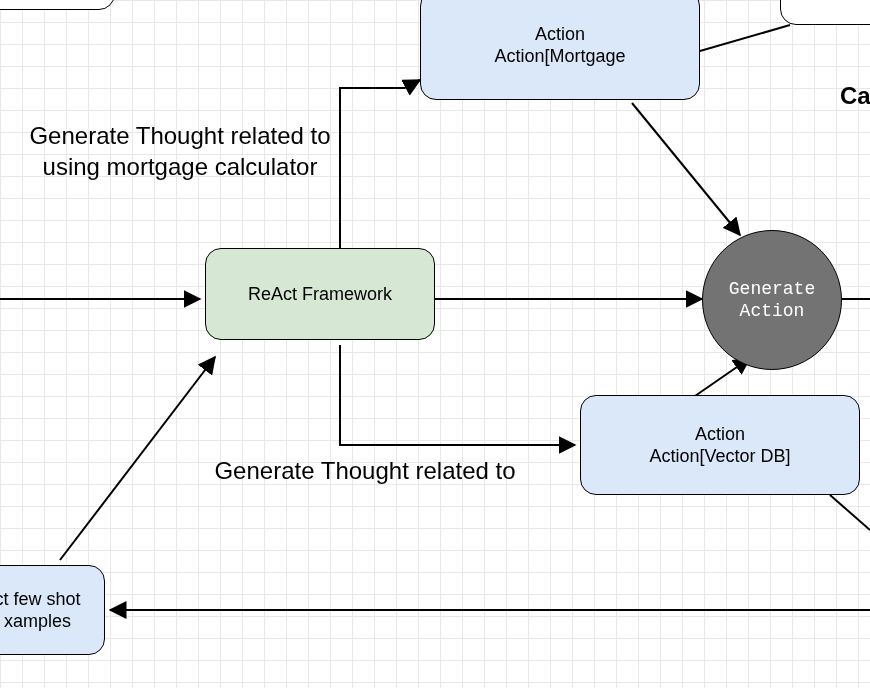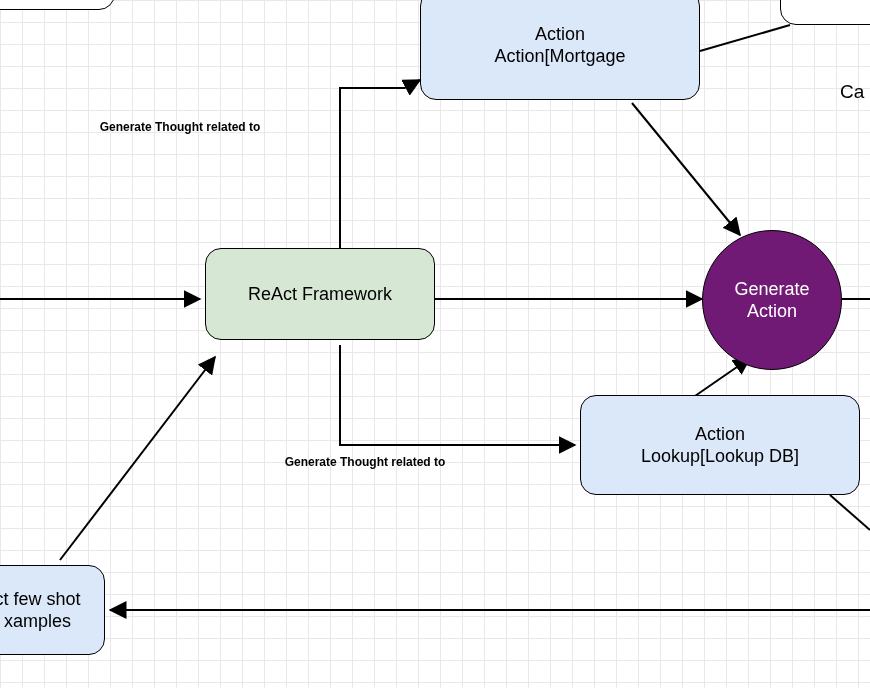--- a/index.html
+++ b/index.html
@@ -53,29 +53,30 @@
     background: #dbe8f9;
   }
 
   .green-box {
     background: #d6e8d4;
   }
 
   .circle {
     border: 1px solid #000;
     border-radius: 50%;
-    background: #701a75;
+    background: #737373;
     color: #fff;
     font-size: 18px;
+    font-family: Liberation Mono, monospace;
   }
 
   .label {
     position: absolute;
-    font-weight: 700;
-    font-size: 12px;
+    font-weight: 400;
+    font-size: 24px;
     line-height: 1.3;
     text-align: center;
     background: transparent;
   }
 
   svg.edges {
     position: absolute;
     inset: 0;
     width: 870px;
     height: 688px;
@@ -119,21 +120,21 @@
     <line x1="60" y1="560" x2="215" y2="357" stroke="#000" stroke-width="2" marker-end="url(#arrow)"></line>
 
     <line x1="870" y1="610" x2="110" y2="610" stroke="#000" stroke-width="2" marker-end="url(#arrow)"></line>
   </svg>
 
   <div class="node rounded-box" style="left:-40px; top:-40px; width:155px; height:50px; background:#fff;">
   </div>
 
   <div class="node rounded-box" style="left:780px; top:-30px; width:120px; height:55px; background:#fff;">
   </div>
-  <div class="label" style="left:840px; top:80px; font-weight:400; font-size:19px;">Ca</div>
+  <div class="label" style="left:840px; top:80px; font-weight:700; font-size:24px;">Ca</div>
 
   <div class="node rounded-box blue-box" style="left:420px; top:-10px; width:280px; height:110px;">
     <div>
       <div>Action</div>
       <div>Action[Mortgage</div>
     </div>
   </div>
 
   <div class="node rounded-box green-box" style="left:205px; top:248px; width:230px; height:92px;">
     <span>ReAct Framework</span>
@@ -142,32 +143,33 @@
   <div class="node circle" style="left:702px; top:230px; width:140px; height:140px;">
     <div>
       <div>Generate</div>
       <div>Action</div>
     </div>
   </div>
 
   <div class="node rounded-box blue-box" style="left:580px; top:395px; width:280px; height:100px;">
     <div>
       <div>Action</div>
-      <div>Lookup[Lookup DB]</div>
+      <div>Action[Vector DB]</div>
     </div>
   </div>
 
   <div class="node rounded-box blue-box" style="left:-30px; top:565px; width:135px; height:90px; font-size:18px;">
     <div style="text-align:center;">
       <div>ct few shot</div>
       <div>xamples</div>
     </div>
   </div>
 
   <div class="label" style="left:20px; top:120px; width:320px;">
     <div>Generate Thought related to</div>
+    <div>using mortgage calculator</div>
   </div>
 
   <div class="label" style="left:205px; top:455px; width:320px;">
     <div>Generate Thought related to</div>
   </div>
 
 </div>
 
 </body></html>

